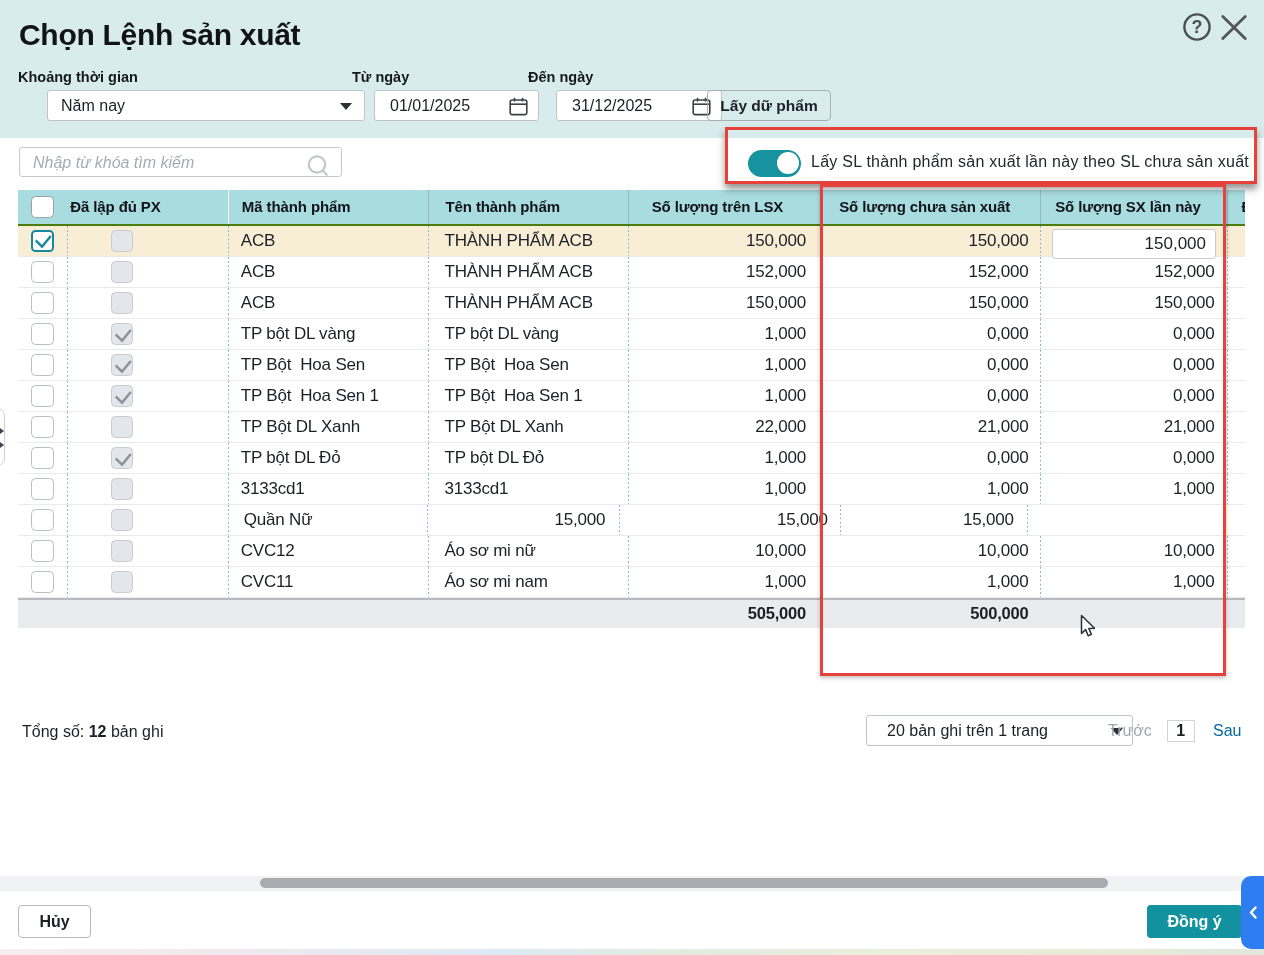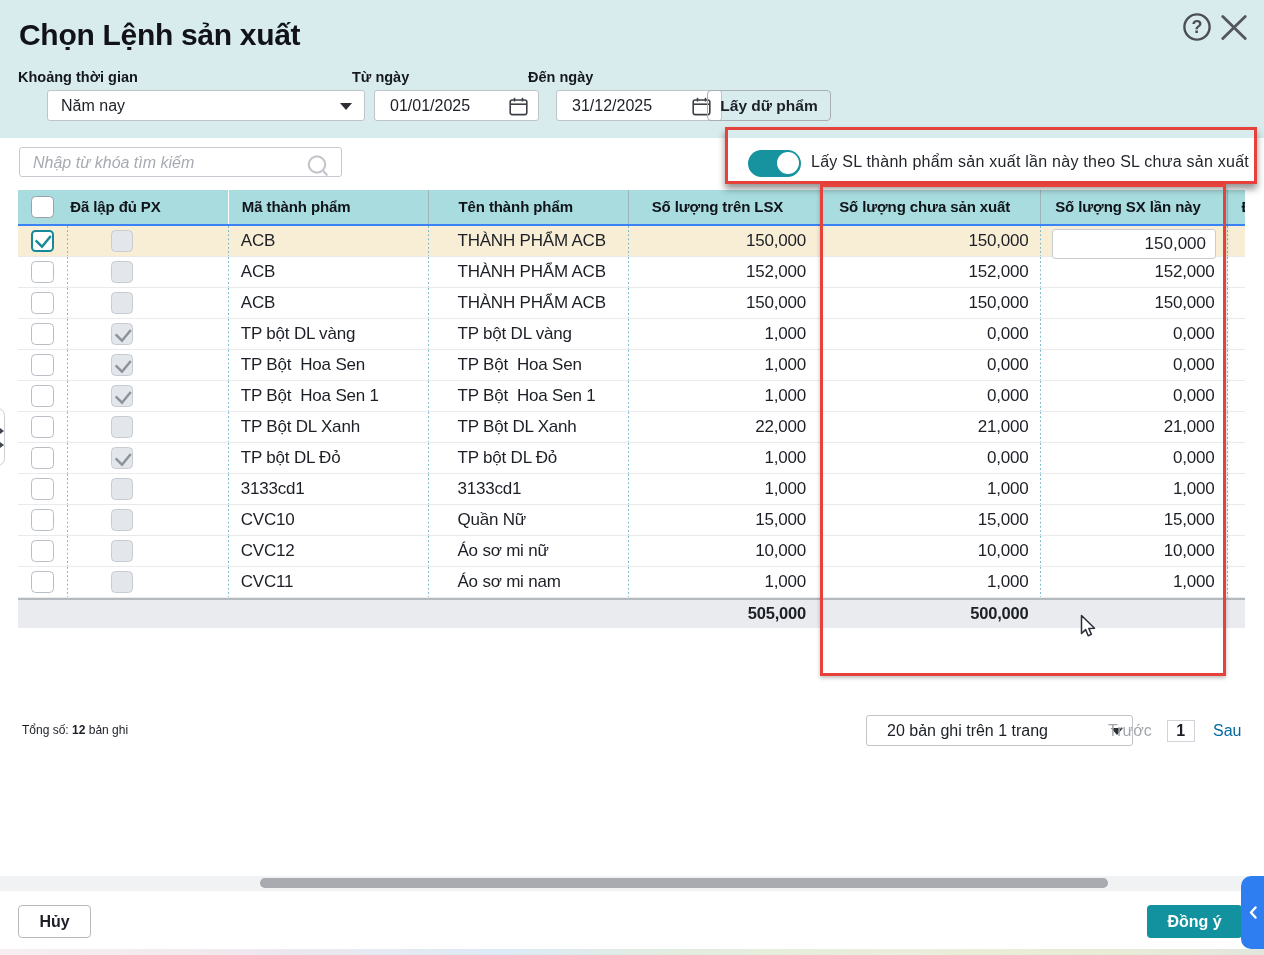--- a/index.html
+++ b/index.html
@@ -32,56 +32,56 @@
 
 #search { left:19px; top:147px; width:323px; height:30px; background:#fff; border:1px solid #c6cad0; border-radius:3px; }
 #search .ph { position:absolute; left:13px; top:6px; font-size:16px; font-style:italic; color:#a6abb2; }
 #search svg { position:absolute; right:9px; top:4.5px; }
 
 #toggle { left:748px; top:150px; width:53px; height:26.5px; background:#16939f; border-radius:13.5px; }
 #toggle .knob { position:absolute; right:2px; top:2.2px; width:22px; height:22px; border-radius:50%; background:#fff; }
 #tglLabel { left:811px; top:153px; font-size:16px; letter-spacing:0.25px; color:#23262c; }
 
 #tbl { left:18px; top:190px; width:1227px; }
-.hrow { display:flex; background:#a8dcde; height:35.5px; border-bottom:2px solid #3b82f6; }
+.hrow { display:flex; background:#a8dcde; height:35.5px; border-bottom:2px solid #4d7c0f; }
 .hcell { font-size:15px; font-weight:bold; display:flex; align-items:center; color:#10141a; overflow:hidden; white-space:nowrap; letter-spacing:-0.1px; }
 .hcell + .hcell { border-left:1px solid #9fb4b9; }
 .hcell.cC { border-left:1.5px solid #fbfdfd; }
 .hcell.cE, .hcell.cF { justify-content:center !important; }
 .hcell.cG { justify-content:center !important; }
 .row { display:flex; height:31px; border-bottom:1px solid #e9eaec; background:#fff; }
 .row.sel { background:#f8eed5; }
 .cell { display:flex; align-items:center; overflow:hidden; white-space:nowrap; font-size:17px; letter-spacing:-0.2px; }
 .cell + .cell { background-image:linear-gradient(to bottom, #74b3c5 45%, rgba(0,0,0,0) 45%); background-size:1.4px 4.2px; background-repeat:repeat-y; background-position:left top; }
 .cA { width:49.2px; justify-content:center; }
 .cB { width:160.6px; }
 .hcell.cB { padding-left:3px; border-left:none; }
 .cell.cB { padding-left:43.5px; }
 .cC { width:200.7px; padding-left:13px; }
-.cD { width:199.5px; padding-left:29px; }
+.cD { width:199.5px; padding-left:16px; }
 .cE { width:192px; padding-right:14px; justify-content:flex-end; }
 .cF { width:220.5px; padding-right:12px; justify-content:flex-end; }
 .cG { width:187px; padding-right:13px; justify-content:flex-end; }
 .cH { flex:1; padding-left:13px; }
 .trow { display:flex; height:30px; background:#e9ebee; border-top:2px solid #b6b9be; font-weight:bold; }
 .trow .cell { font-size:16.5px; border-left:none; background-image:none !important; }
 
 .cb { width:22.5px; height:22px; border-radius:4.5px; position:relative; }
 .cb svg { position:absolute; left:1px; top:1px; }
 .cb.on { background:#fff; border:2px solid #17899b; }
 .cb.off { background:#fff; border:1.5px solid #b9bec5; }
 .cb.dis { background:#e3e6ea; border:1.5px solid #c7ccd2; }
 
 #rowInput { left:1052px; top:229px; width:164px; height:30px; background:#fff; border:1px solid #c8ccd1; border-radius:3px; font-size:17px; display:flex; align-items:center; justify-content:flex-end; padding-right:9px; }
 
 .redrect { border:3px solid #e7413c; z-index:40; }
 #red1 { left:725px; top:127px; width:532px; height:57px; box-shadow:0 5px 7px rgba(0,0,0,0.42); }
 #red2 { left:820px; top:184px; width:406px; height:492px; box-shadow:0 2px 4px rgba(0,0,0,0.25); }
 
-#total { left:22px; top:723px; font-size:12px; }
+#total { left:22px; top:723px; font-size:16px; }
 #ddPage { left:838px; top:715px; width:267px; padding-left:20px; }
 #ddPage .caret { position:absolute; right:9px; top:12px; }
 #prev { left:1108px; top:722px; font-size:16px; color:#a2a7ad; }
 #pg1 { left:1167px; top:720px; width:27.5px; height:21.5px; background:#fff; border:1px solid #d0d3d7; font-size:16px; font-weight:bold; display:flex; align-items:center; justify-content:center; }
 #next { left:1213px; top:722px; font-size:16px; color:#0369a1; }
 
 #sbtrack { left:0; top:876px; width:1264px; height:15px; background:#f1f2f4; }
 #sbthumb { left:260px; top:878px; width:848px; height:10px; background:#a9abb0; border-radius:5px; }
 
 #footer { left:0; top:891px; width:1264px; height:58px; background:#fff; }
@@ -298,21 +298,20 @@
       <div class="cell cG">1,000</div>
       <div class="cell cH"></div>
     </div>
     <div class="row">
       <div class="cell cA">
         <span class="cb off"></span>
       </div>
       <div class="cell cB">
         <span class="cb dis"></span>
       </div>
-      <div class="cell cC">CVC10</div>
       <div class="cell cD">Quần Nữ</div>
       <div class="cell cE">15,000</div>
       <div class="cell cF">15,000</div>
       <div class="cell cG">15,000</div>
       <div class="cell cH"></div>
     </div>
     <div class="row">
       <div class="cell cA">
         <span class="cb off"></span>
       </div>

